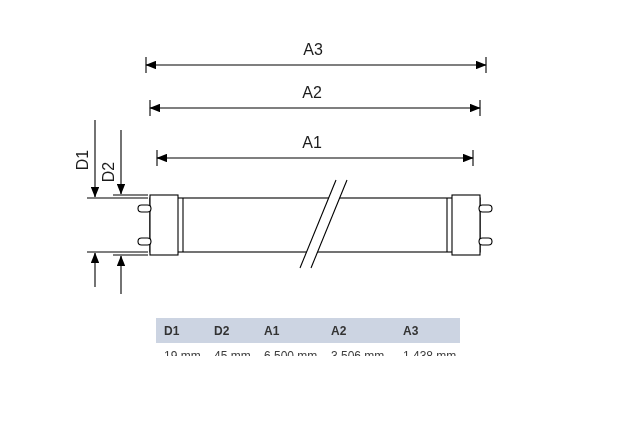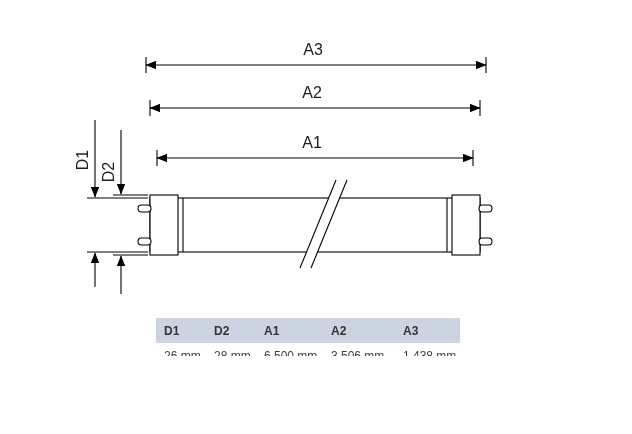--- a/index.html
+++ b/index.html
@@ -110,21 +110,21 @@
 
   <div class="spec-table">
     <div class="spec-row header">
       <div class="spec-cell">D1</div>
       <div class="spec-cell">D2</div>
       <div class="spec-cell">A1</div>
       <div class="spec-cell">A2</div>
       <div class="spec-cell">A3</div>
     </div>
     <div class="spec-row values">
-      <div class="spec-cell">26 mm</div>
-      <div class="spec-cell">28 mm</div>
+      <div class="spec-cell">19 mm</div>
+      <div class="spec-cell">45 mm</div>
       <div class="spec-cell">6 500 mm</div>
       <div class="spec-cell">3 506 mm</div>
       <div class="spec-cell">1 438 mm</div>
     </div>
   </div>
 
 </div>
 
 </body></html>

